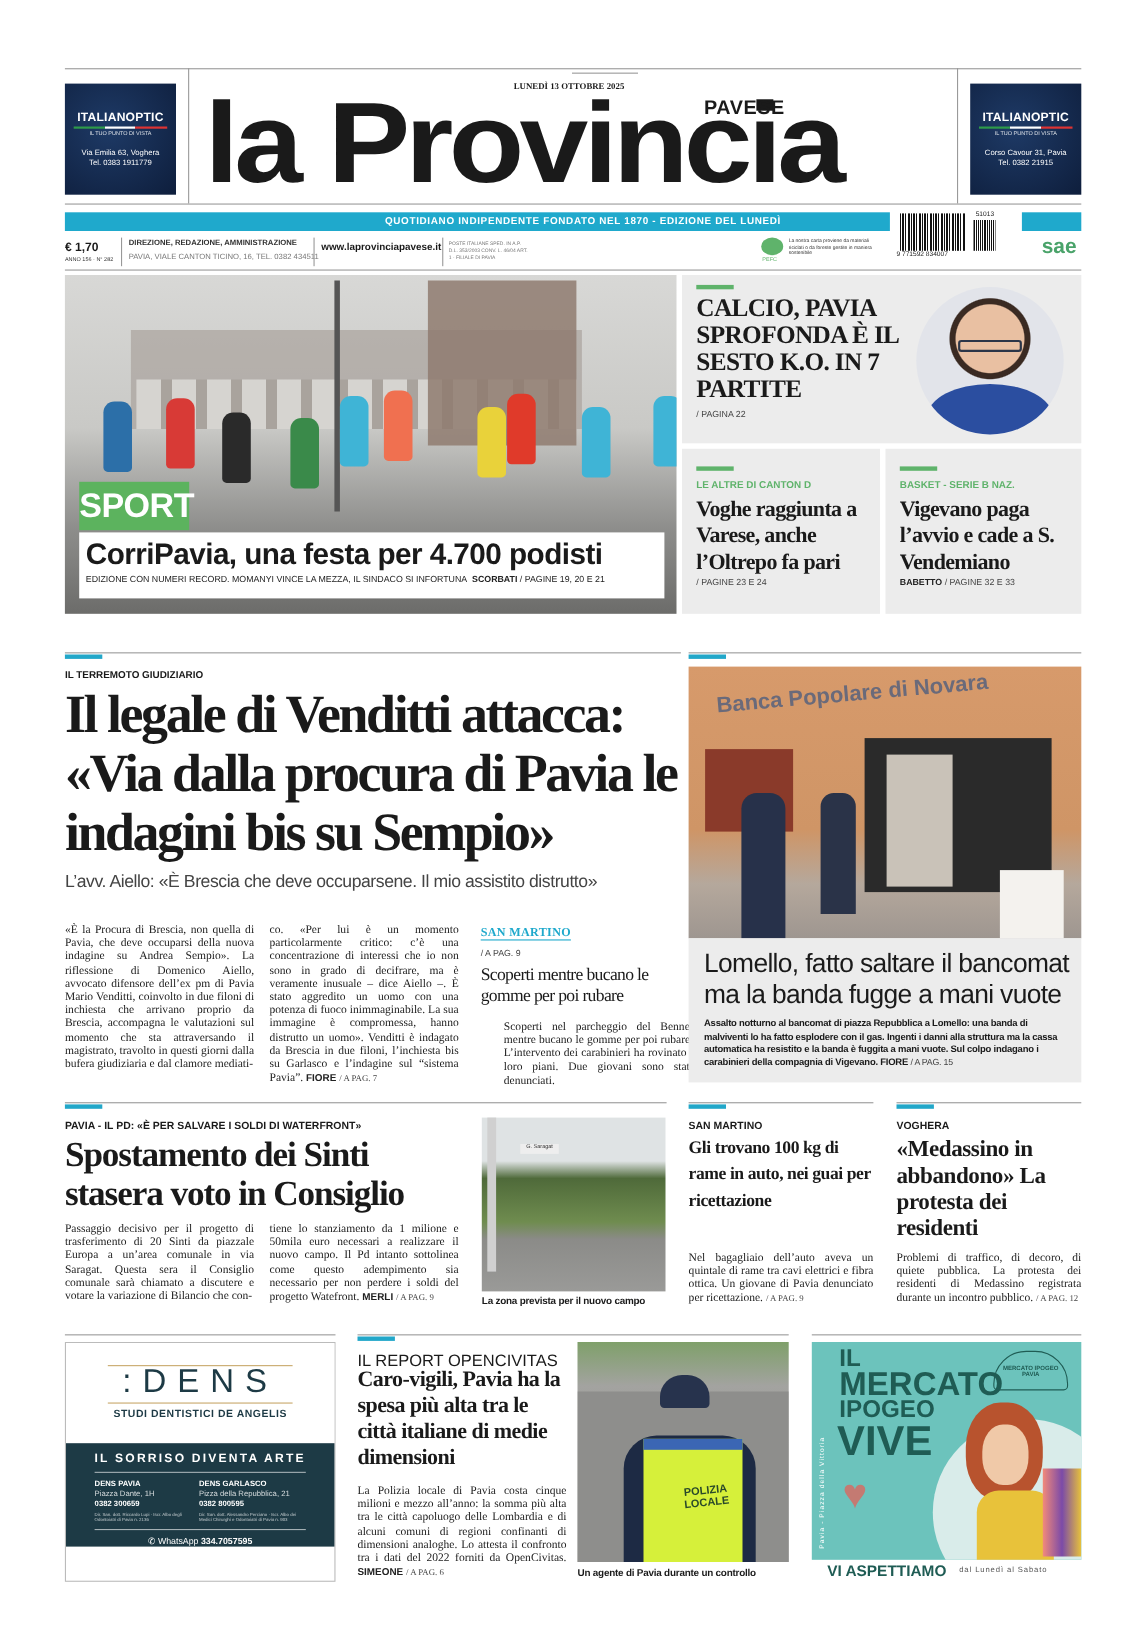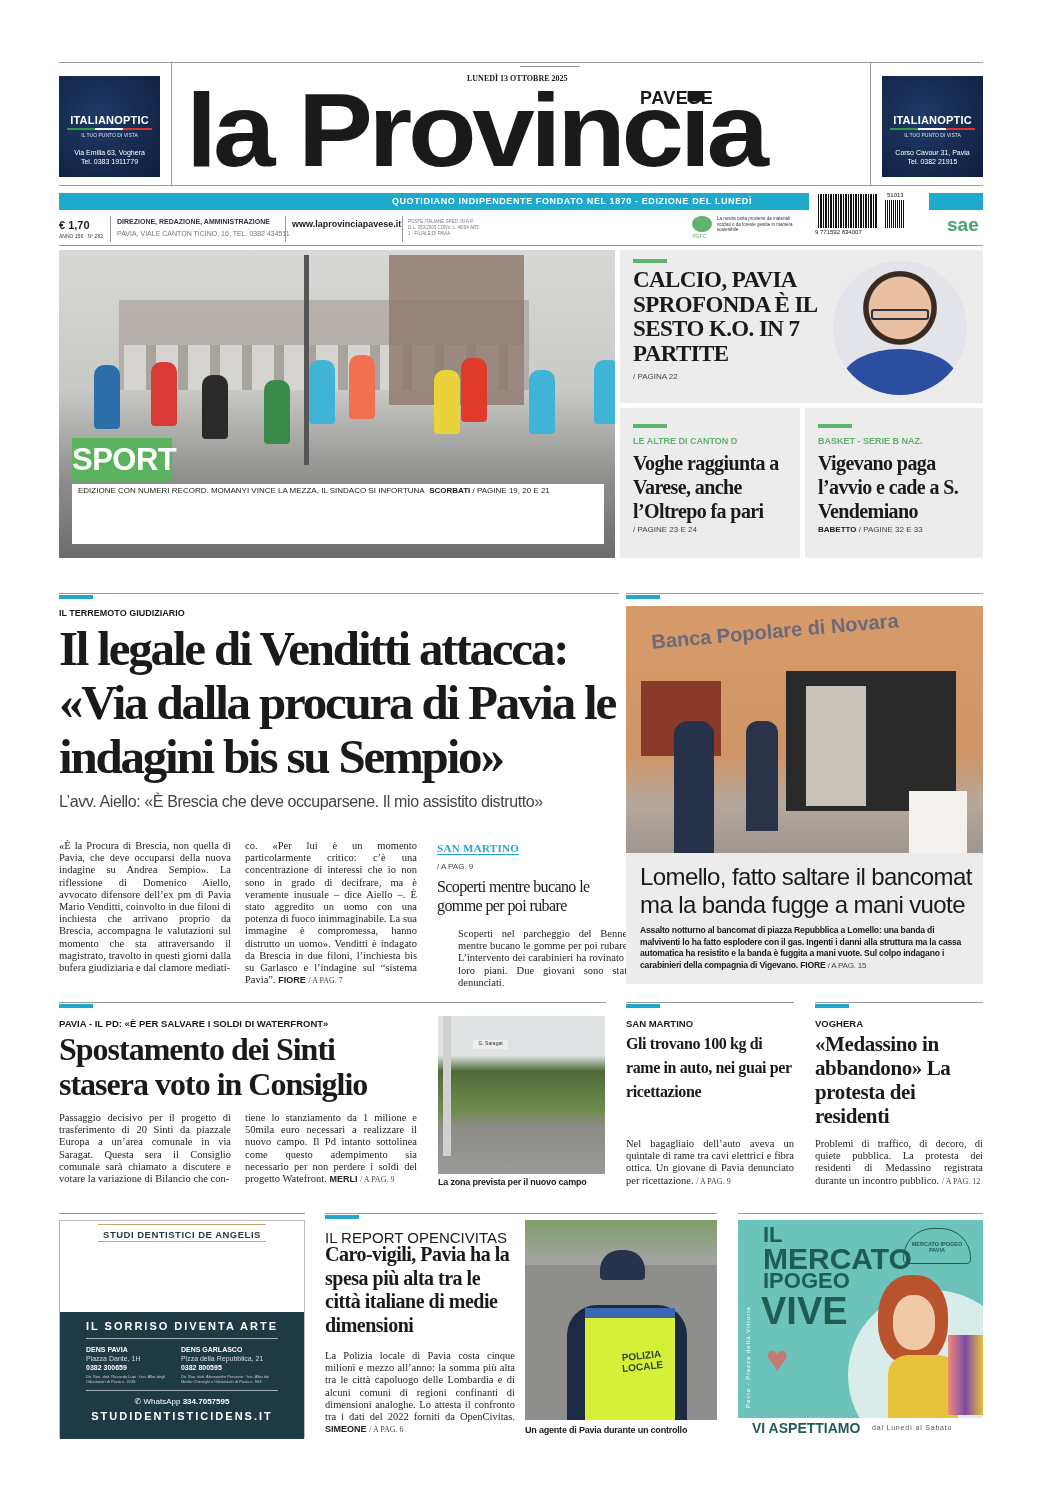--- a/index.html
+++ b/index.html
@@ -5,21 +5,21 @@
 *{box-sizing:border-box;margin:0;padding:0}
 body{width:1040px;height:1500px;background:#fff;position:relative;font-family:"Liberation Sans",sans-serif;color:#1a1a1a;overflow:hidden}
 .abs{position:absolute}
 .rule{position:absolute;height:1px;background:#9a9a9a}
 .accent{position:absolute;height:4px;width:34px;background:#22a7c9}
 .accent.green{background:#5fb36b}
 .serif{font-family:"Liberation Serif","DejaVu Serif",serif}
 .cond{font-family:"Liberation Sans Narrow","Liberation Sans",sans-serif}
 
 .ad-optic{position:absolute;top:76px;width:101px;height:101px;background:radial-gradient(circle at 40% 40%,#1e3a66,#0e1e3c);color:#fff;text-align:center}
-.ad-optic .brand{font-weight:bold;font-size:11px;margin-top:38px;letter-spacing:.2px}
+.ad-optic .brand{font-weight:bold;font-size:11px;margin-top:25px;letter-spacing:.2px}
 .ad-optic .flag{height:2px;margin:2px 8px;background:linear-gradient(90deg,#2e9b4a 33%,#fff 33%,#fff 66%,#d33 66%)}
 .ad-optic .tag{font-size:5px;opacity:.85;margin-top:2px}
 .ad-optic .addr{font-size:7px;margin-top:10px;line-height:9px}
 .logo{position:absolute;left:186px;top:78px;font-weight:900;font-size:104px;letter-spacing:-4px;line-height:104px;font-family:"Liberation Sans",sans-serif;transform:scaleX(1.08);transform-origin:left top}
 .pavese{position:absolute;left:640px;top:88px;font-weight:900;font-size:18px;letter-spacing:.5px}
 .date{position:absolute;left:467px;top:74px;font-family:"Liberation Serif",serif;font-size:8px;font-weight:bold}
 .band{position:absolute;top:193px;height:17px;background:#1fa9cc;color:#fff;font-weight:bold;font-size:9px;line-height:17px}
 .smallinfo{position:absolute;font-size:7px;color:#333}
 
 .photo-run{position:absolute;left:59px;top:250px;width:556px;height:308px;background:linear-gradient(180deg,#d8d8d6 0%,#c9c9c6 45%,#8d8d8b 75%,#6c6c6a 100%);overflow:hidden}
@@ -40,21 +40,21 @@
 .avatar .glasses{position:absolute;left:38px;top:48px;width:58px;height:11px;border:2px solid #2b3548;border-radius:3px}
 
 .main-head{position:absolute;left:59px;top:622px;width:560px;font-family:"Liberation Serif",serif;font-weight:bold;font-size:49px;line-height:54px;letter-spacing:-2.2px}
 .deck{position:absolute;left:59px;top:793px;font-size:16px;color:#444;letter-spacing:-.4px}
 .body{font-family:"Liberation Serif",serif;font-size:10.5px;line-height:12.2px;text-align:justify;color:#222}
 .photo-bank{position:absolute;left:626px;top:606px;width:357px;height:247px;background:linear-gradient(180deg,#d79a6b 0%,#cf9566 60%,#b5a89c 80%,#9e9690 100%);overflow:hidden}
 .cap-box{position:absolute;left:626px;top:853px;width:357px;height:131px;background:#ececec}
 
 .dens{position:absolute;left:59px;top:1220px;width:246px;height:218px;border:1px solid #bbb}
 .dens .top{height:91px;background:#fff;text-align:center}
-.dens .bot{height:127px;background:#1d3a45;color:#fff}
+.dens .bot{height:94px;background:#1d3a45;color:#fff}
 .mercato{position:absolute;left:738px;top:1220px;width:245px;height:198px;background:#6cc3bc;overflow:hidden}
 .caption{font-size:9px;font-weight:bold;letter-spacing:-.2px}
 .photo-field{position:absolute;left:438px;top:1016px;width:167px;height:158px;background:linear-gradient(180deg,#dfe3e4 0%,#dfe3e4 25%,#4f6a3a 35%,#6f8c4f 60%,#8b8b88 70%,#9a9a98 100%)}
 .photo-vigile{position:absolute;left:525px;top:1220px;width:192px;height:200px;background:linear-gradient(180deg,#7fa06a 0%,#a3a3a0 20%,#8d8d8b 100%);overflow:hidden}
 </style>
 </head>
 <body>
 
 <div class="rule" style="left:59px;top:62px;width:924px"></div>
 <div class="rule" style="left:59px;top:185px;width:924px"></div>
@@ -78,21 +78,21 @@
       <div>Corso Cavour 31, Pavia</div>
       <div>Tel. 0382 21915</div>
     </div>
 </div>
 
 <div class="abs" style="left:520px;top:66px;width:60px;height:1px;background:#999"></div>
 <div class="date">LUNEDÌ 13 OTTOBRE 2025</div>
 <div class="logo">la Provincia</div>
 <div class="pavese">PAVESE</div>
 
-<div class="band" style="left:59px;width:750px;text-align:right;padding-right:57px;letter-spacing:.6px"><span>QUOTIDIANO INDIPENDENTE FONDATO NEL 1870 - EDIZIONE DEL LUNEDÌ</span></div>
+<div class="band" style="left:59px;width:750px;text-align:right;padding-right:99px;letter-spacing:.6px"><span>QUOTIDIANO INDIPENDENTE FONDATO NEL 1870 - EDIZIONE DEL LUNEDÌ</span></div>
 <div class="band" style="left:929px;width:54px"></div>
 
 <div class="abs" style="left:818px;top:194px;width:60px;height:34px;background:repeating-linear-gradient(90deg,#111 0 1px,#fff 1px 2px,#111 2px 4px,#fff 4px 5px)"></div>
 <div class="abs" style="left:885px;top:200px;width:20px;height:28px;background:repeating-linear-gradient(90deg,#111 0 1px,#fff 1px 2px)"></div>
 <div class="abs" style="left:887px;top:192px;font-size:6px">51013</div>
 <div class="abs" style="left:815px;top:229px;font-size:6px">9 771592 834007</div>
 <div class="abs" style="left:947px;top:214px;font-size:19px;font-weight:bold;color:#4aa36a">sae</div>
 
 <div class="abs" style="left:59px;top:219px;font-size:11px;font-weight:bold">€ 1,70</div>
 <div class="smallinfo" style="left:59px;top:233px;font-size:5px">ANNO 156 · N° 282</div>
@@ -119,20 +119,21 @@
   <div class="runner" style="left:205px;top:130px;background:#3a8a4a"></div>
   <div class="runner" style="left:250px;top:110px;background:#3fb4d6"></div>
   <div class="runner" style="left:290px;top:105px;background:#f07050"></div>
   <div class="runner" style="left:375px;top:120px;background:#e9d23a"></div>
   <div class="runner" style="left:402px;top:108px;background:#e03a2a"></div>
   <div class="runner" style="left:470px;top:120px;background:#3fb4d6"></div>
   <div class="runner" style="left:535px;top:110px;background:#3fb4d6"></div>
 </div>
 <div class="sport-tag">SPORT</div>
 <div class="sport-head">
+  <span class="t cond">CorriPavia, una festa per 4.700 podisti</span>
   <span class="s"><span>EDIZIONE CON NUMERI RECORD. MOMANYI VINCE LA MEZZA, IL SINDACO SI INFORTUNA</span>&nbsp;&nbsp;<b>SCORBATI</b> <span>/ PAGINE 19, 20 E 21</span></span>
 </div>
 
 <div class="grey" style="left:620px;top:250px;width:363px;height:153px"></div>
 <div class="accent green" style="left:633px;top:259px"></div>
 <div class="abs hed-serif" style="left:633px;top:268px;width:185px;font-size:23px;line-height:24.5px">CALCIO, PAVIA SPROFONDA È IL SESTO K.O. IN 7 PARTITE</div>
 <div class="abs pg" style="left:633px;top:372px">/ PAGINA 22</div>
 <div class="avatar">
     <div class="jacket"></div>
     <div class="glasses"></div>
@@ -199,20 +200,21 @@
 <div class="rule" style="left:815px;top:1002px;width:168px"></div>
 <div class="accent" style="left:815px;top:1004px"></div>
 <div class="abs" style="left:815px;top:1018px;font-size:9.5px;font-weight:bold">VOGHERA</div>
 <div class="abs hed-serif" style="left:815px;top:1032px;width:168px;font-size:21px;line-height:24px;letter-spacing:-.4px">«Medassino in abbandono» La protesta dei residenti</div>
 <div class="abs body" style="left:815px;top:1138px;width:168px"><span>Problemi di traffico, di decoro, di quiete pubblica. La protesta dei residenti di Medassino registrata durante un incontro pubblico.</span> <span class="pg">/ A PAG. 12</span></div>
 
 <div class="rule" style="left:59px;top:1213px;width:246px"></div>
 <div class="dens">
   <div class="top">
     <div style="height:1px;background:#c8a86a;margin:0 38px;position:relative;top:20px"></div>
+    <div style="font-size:30px;letter-spacing:10px;color:#1d3a45;padding-top:17px;font-weight:normal">:DENS</div>
     <div style="height:1px;background:#c8a86a;margin:2px 38px"></div>
     <div style="font-size:9.5px;font-weight:bold;color:#1d3a45;margin-top:4px;letter-spacing:.5px">STUDI DENTISTICI DE ANGELIS</div>
   </div>
   <div class="bot">
     <div style="text-align:center;font-size:11px;font-weight:bold;letter-spacing:2px;padding-top:8px">IL SORRISO DIVENTA ARTE</div>
     <div style="height:1px;background:#fff;margin:6px 26px;opacity:.6"></div>
     <div style="display:flex;padding:0 26px;gap:14px;font-size:7px;line-height:9px">
       <div style="flex:1"><b>DENS PAVIA</b><div style="opacity:.8">Piazza Dante, 1H</div><b>0382 300659</b><div style="font-size:4px;line-height:5px;opacity:.7;margin-top:2px">Dir. San. dott. Riccardo Lupi · Iscr. Albo degli Odontoiatri di Pavia n. 2136</div></div>
       <div style="flex:1.2"><b>DENS GARLASCO</b><div style="opacity:.8">Pizza della Repubblica, 21</div><b>0382 800595</b><div style="font-size:4px;line-height:5px;opacity:.7;margin-top:2px">Dir. San. dott. Alessandro Perciano · Iscr. Albo dei Medici Chirurghi e Odontoiatri di Pavia n. 903</div></div>
     </div>

